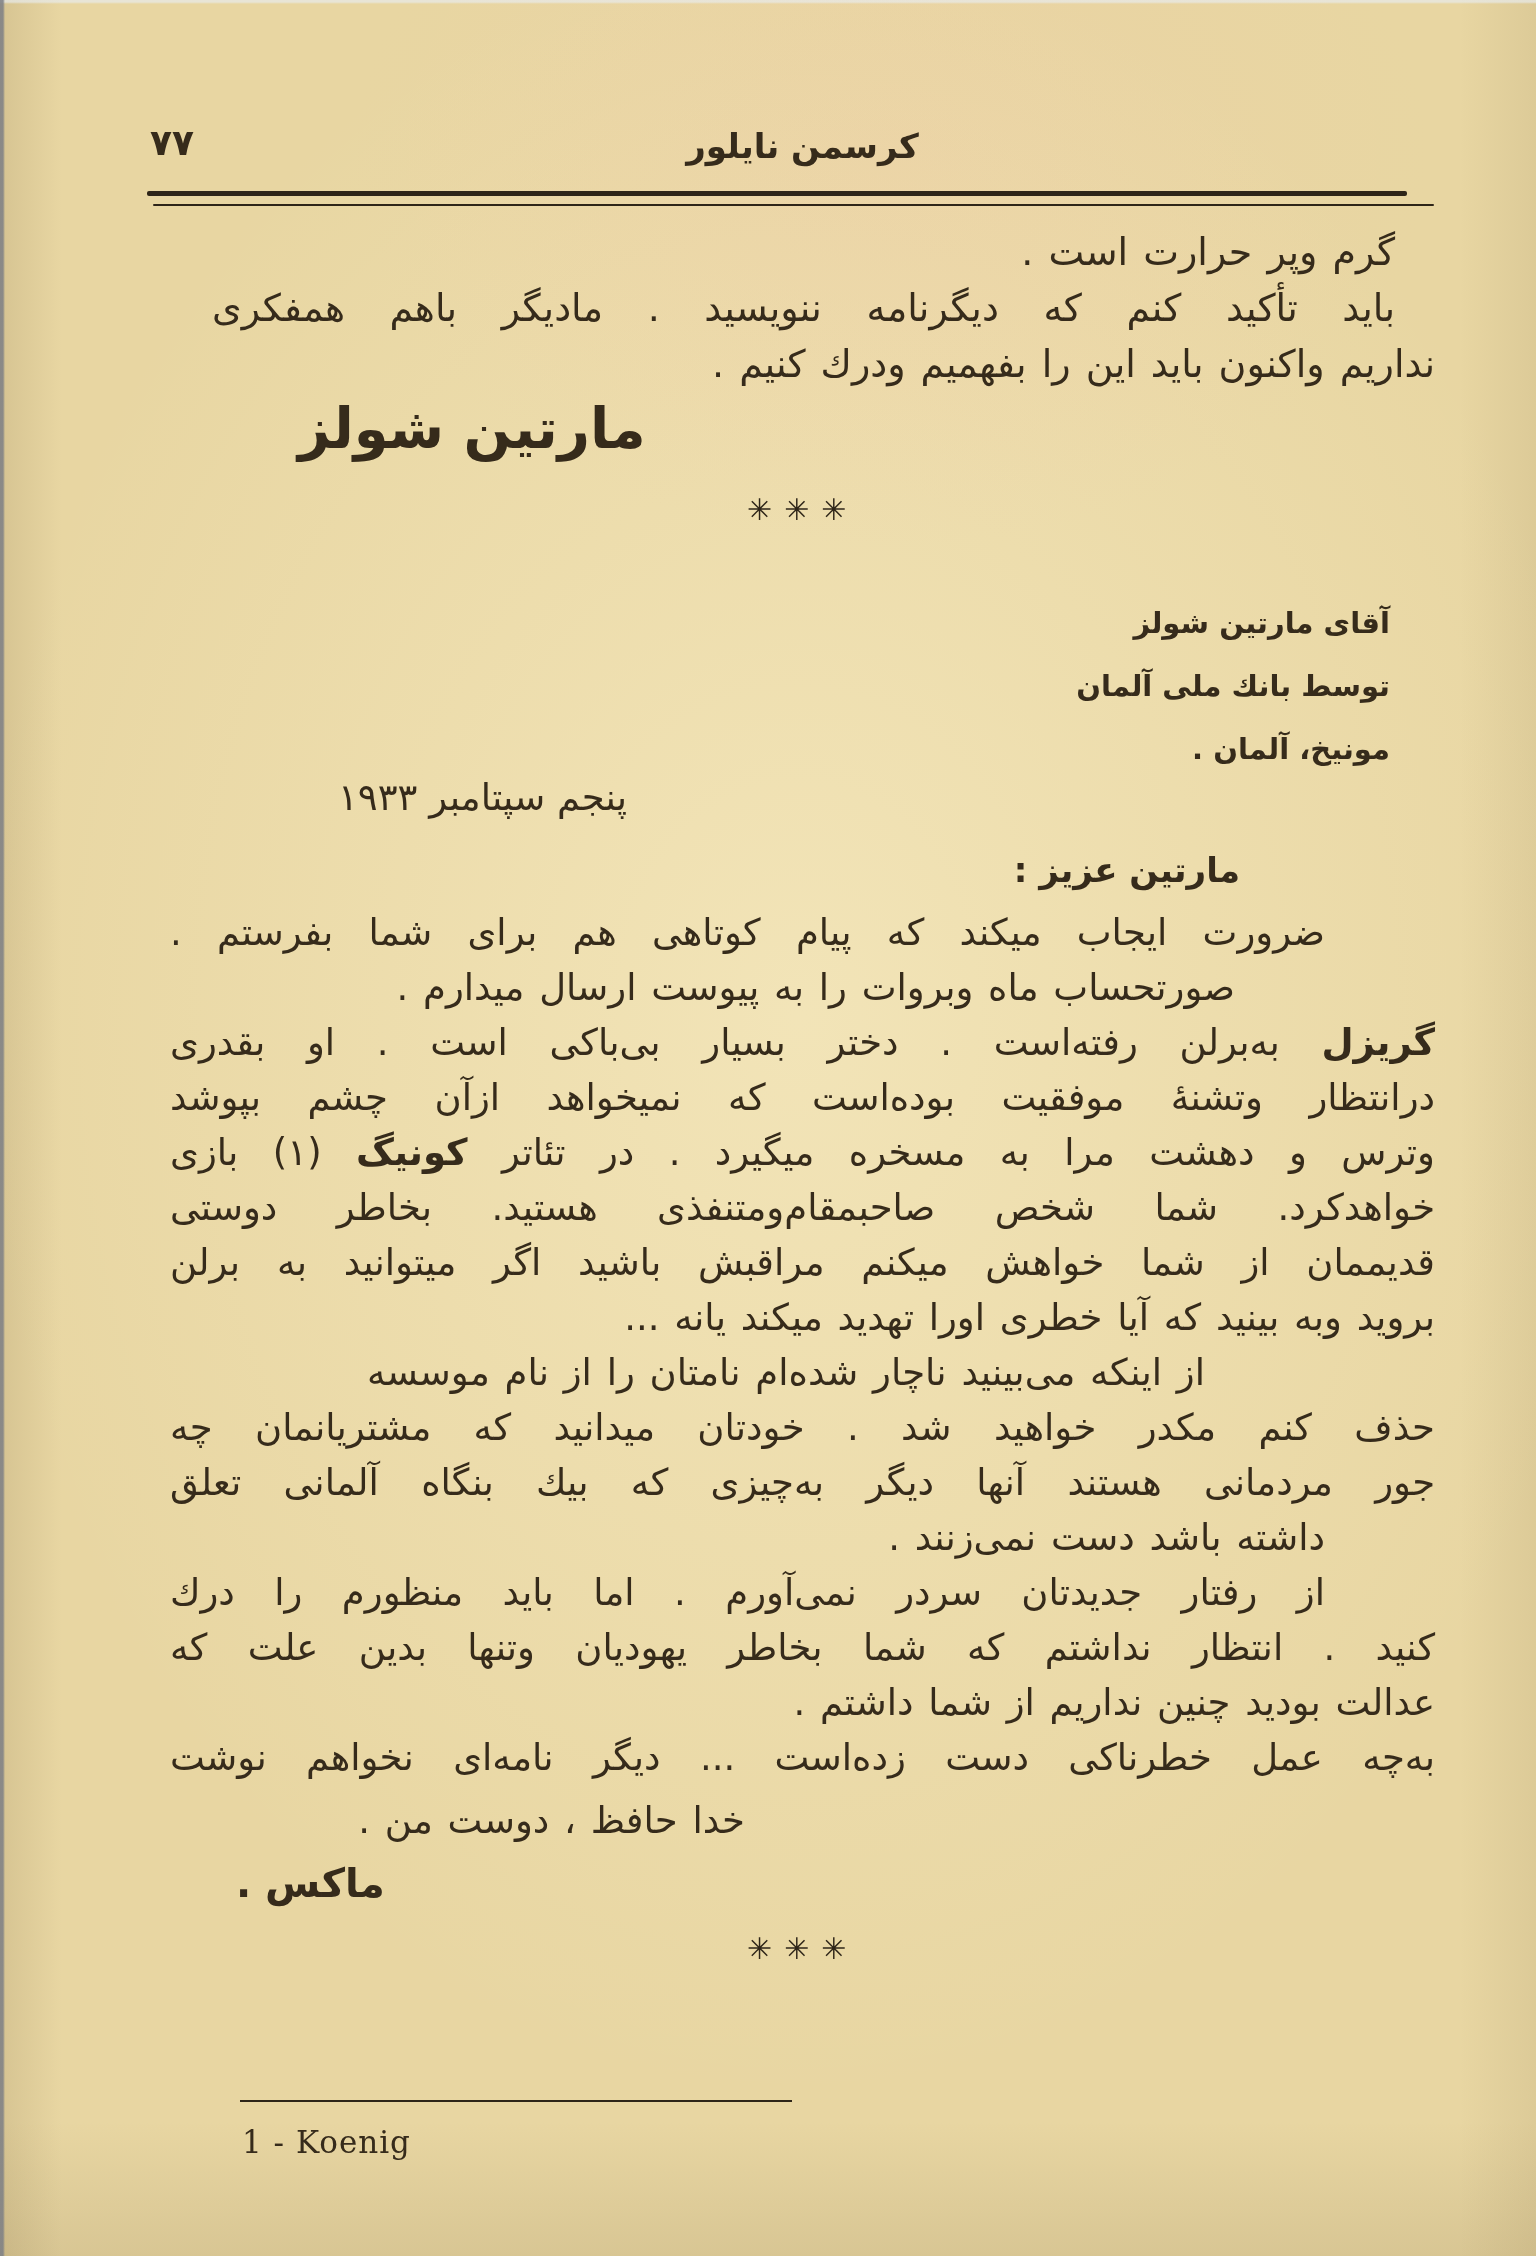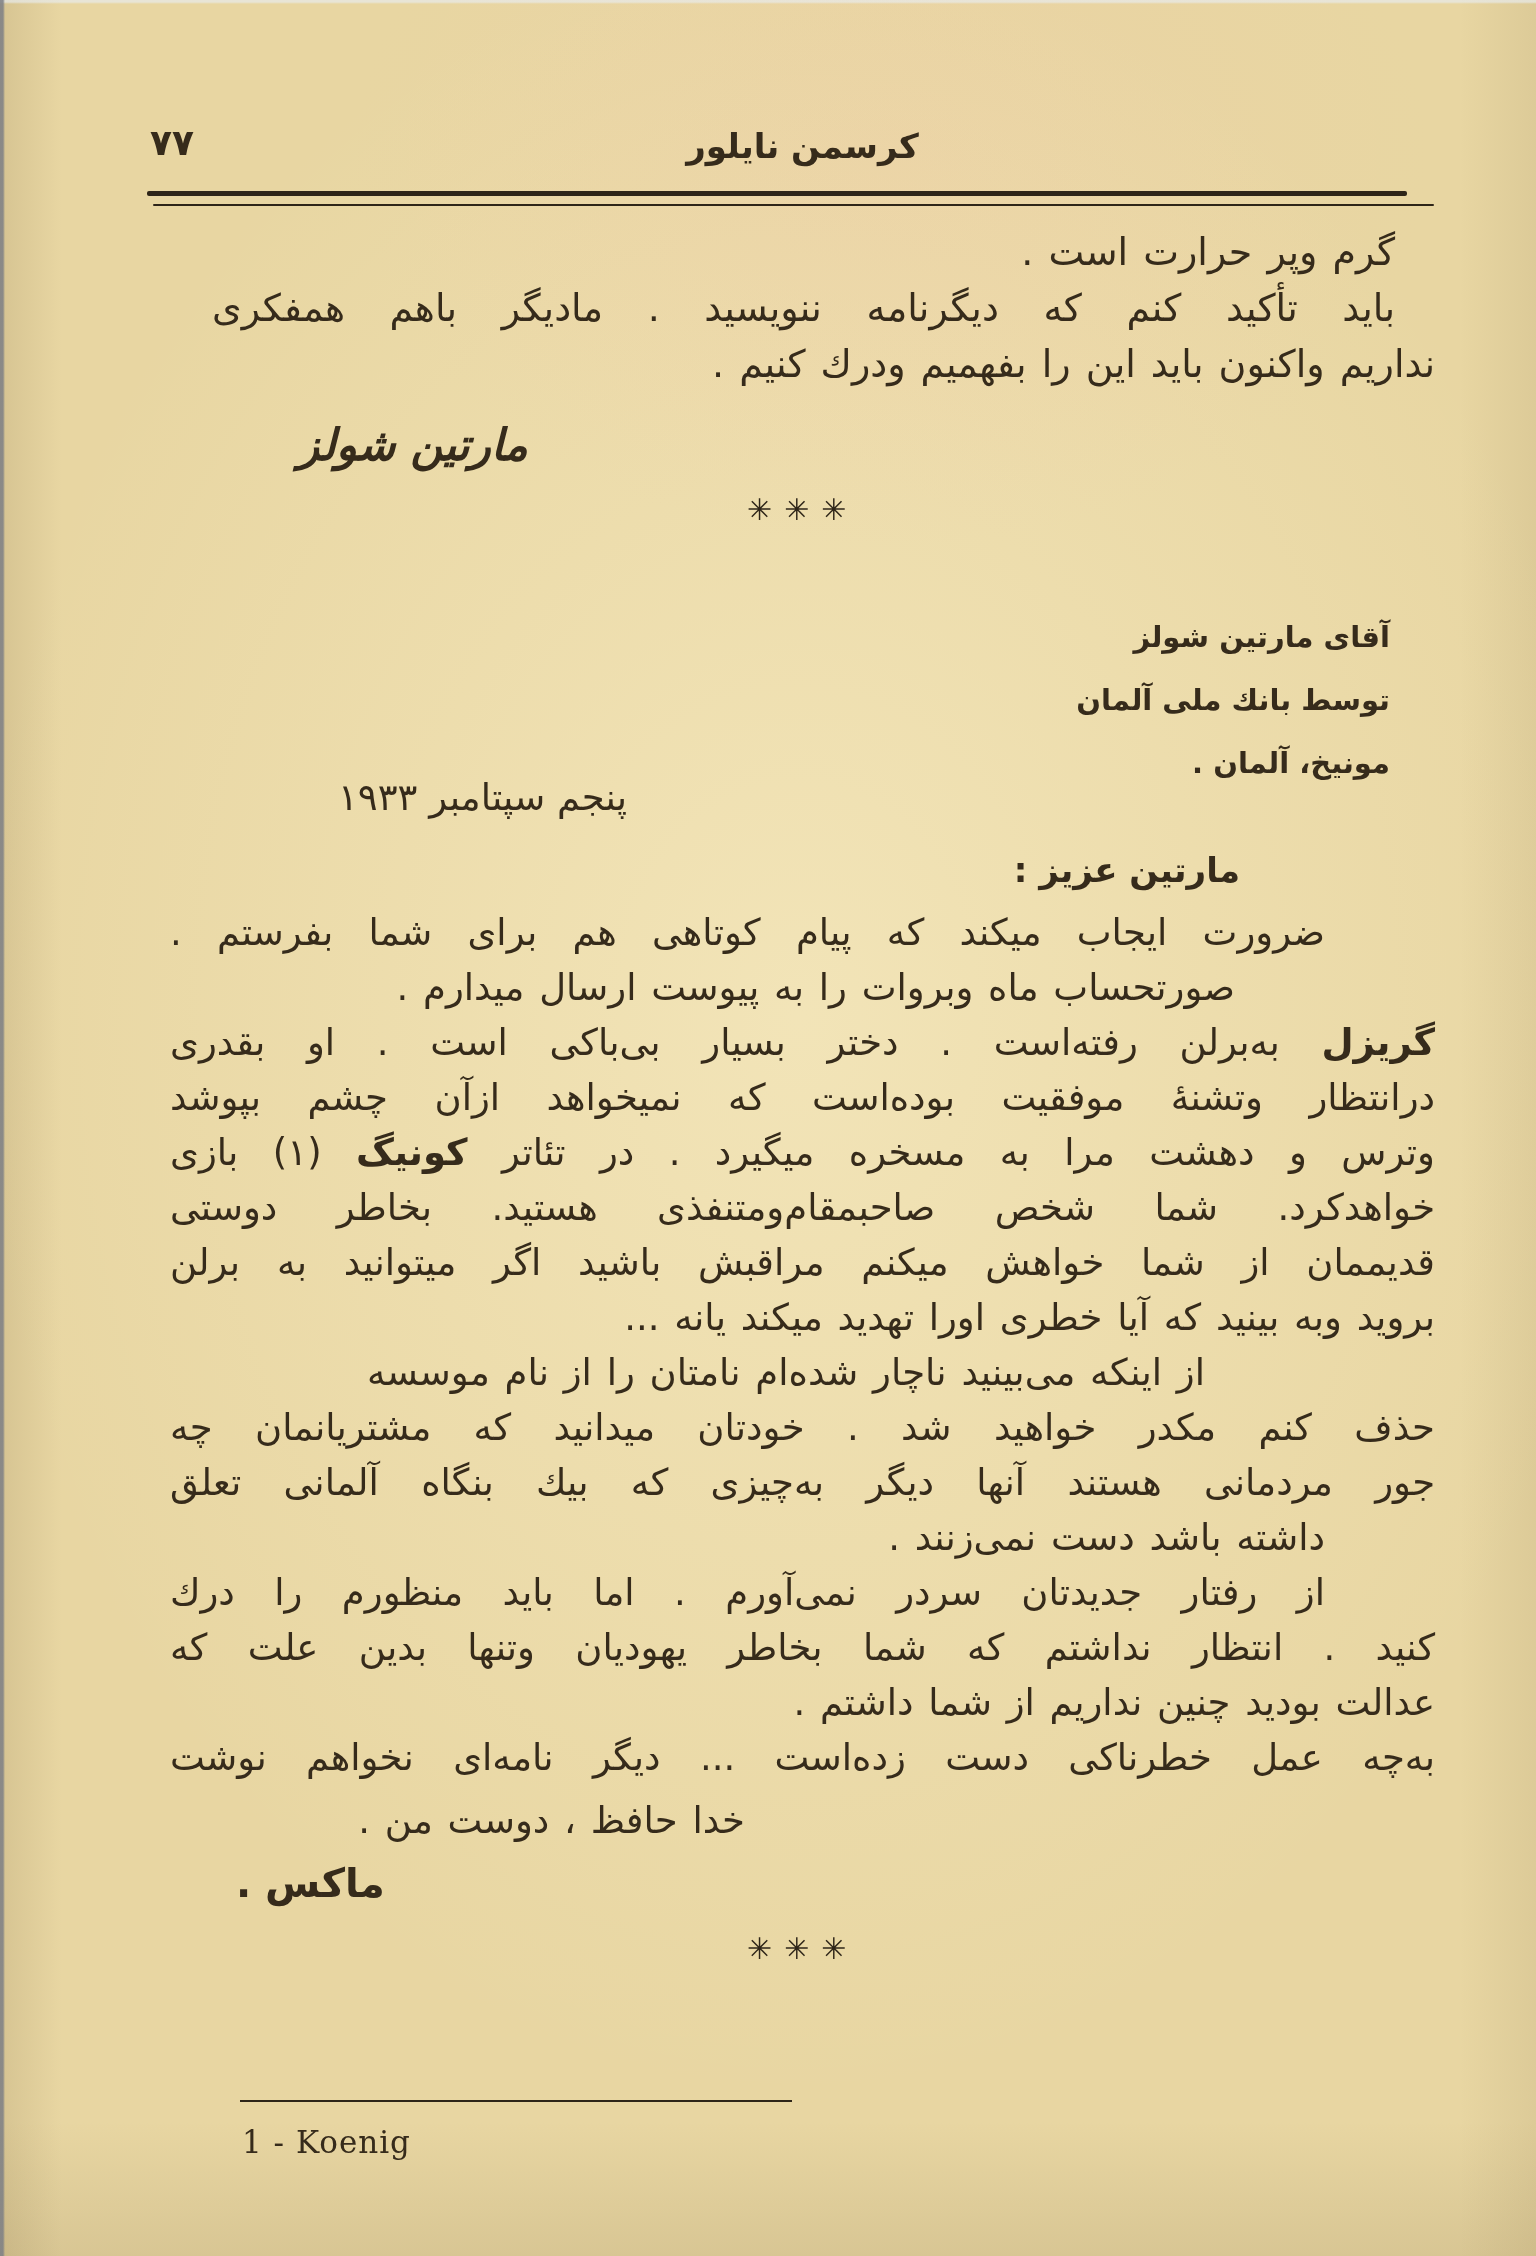--- a/index.html
+++ b/index.html
@@ -33,24 +33,24 @@
   .line{direction:rtl;text-align:right;font-size:37px;line-height:55px;word-spacing:3px;}
   .block-a .line{font-size:38px;line-height:56px;margin-left:42px;}
   .j{text-align:justify;text-align-last:justify;}
   .i-sm{padding-right:40px;}
   .i-md{padding-right:110px;}
   .i-lg{padding-right:200px;}
   .i-xl{padding-right:230px;}
   .b{font-weight:bold;margin-top:28px;}
 
   .block-a{position:absolute;left:170px;top:224px;width:1265px;}
-  .sig1{position:absolute;left:298px;top:419px;font-size:44px;font-weight:bold;direction:rtl;font-style:italic;}
+  .sig1{position:absolute;left:298px;top:396px;font-size:56px;font-weight:bold;direction:rtl;}
   .orn{direction:ltr;text-align:center;font-size:30px;letter-spacing:12px;color:#2e2518;}
   .orn1{position:absolute;left:170px;top:492px;width:1265px;}
-  .addr{position:absolute;left:170px;top:606px;width:1265px;direction:rtl;text-align:right;
+  .addr{position:absolute;left:170px;top:592px;width:1265px;direction:rtl;text-align:right;
         padding-right:0;box-sizing:border-box;}
   .addr-line{font-size:29px;font-weight:bold;line-height:63px;padding-left:0;padding-right:45px;}
   .date{position:absolute;left:170px;top:776px;width:1265px;direction:rtl;text-align:left;
         padding-left:168px;box-sizing:border-box;font-size:37px;}
   .salu{position:absolute;left:170px;top:850px;width:1265px;direction:rtl;text-align:right;
         padding-right:195px;box-sizing:border-box;font-size:34px;font-weight:bold;}
 
   .body-block{position:absolute;left:170px;top:905px;width:1265px;}
   .vale{margin-top:8px;direction:rtl;text-align:right;padding-right:690px;font-size:37px;line-height:55px;}
   .sig2{margin-top:8px;direction:rtl;text-align:left;padding-left:66px;font-size:40px;font-weight:bold;line-height:55px;}

